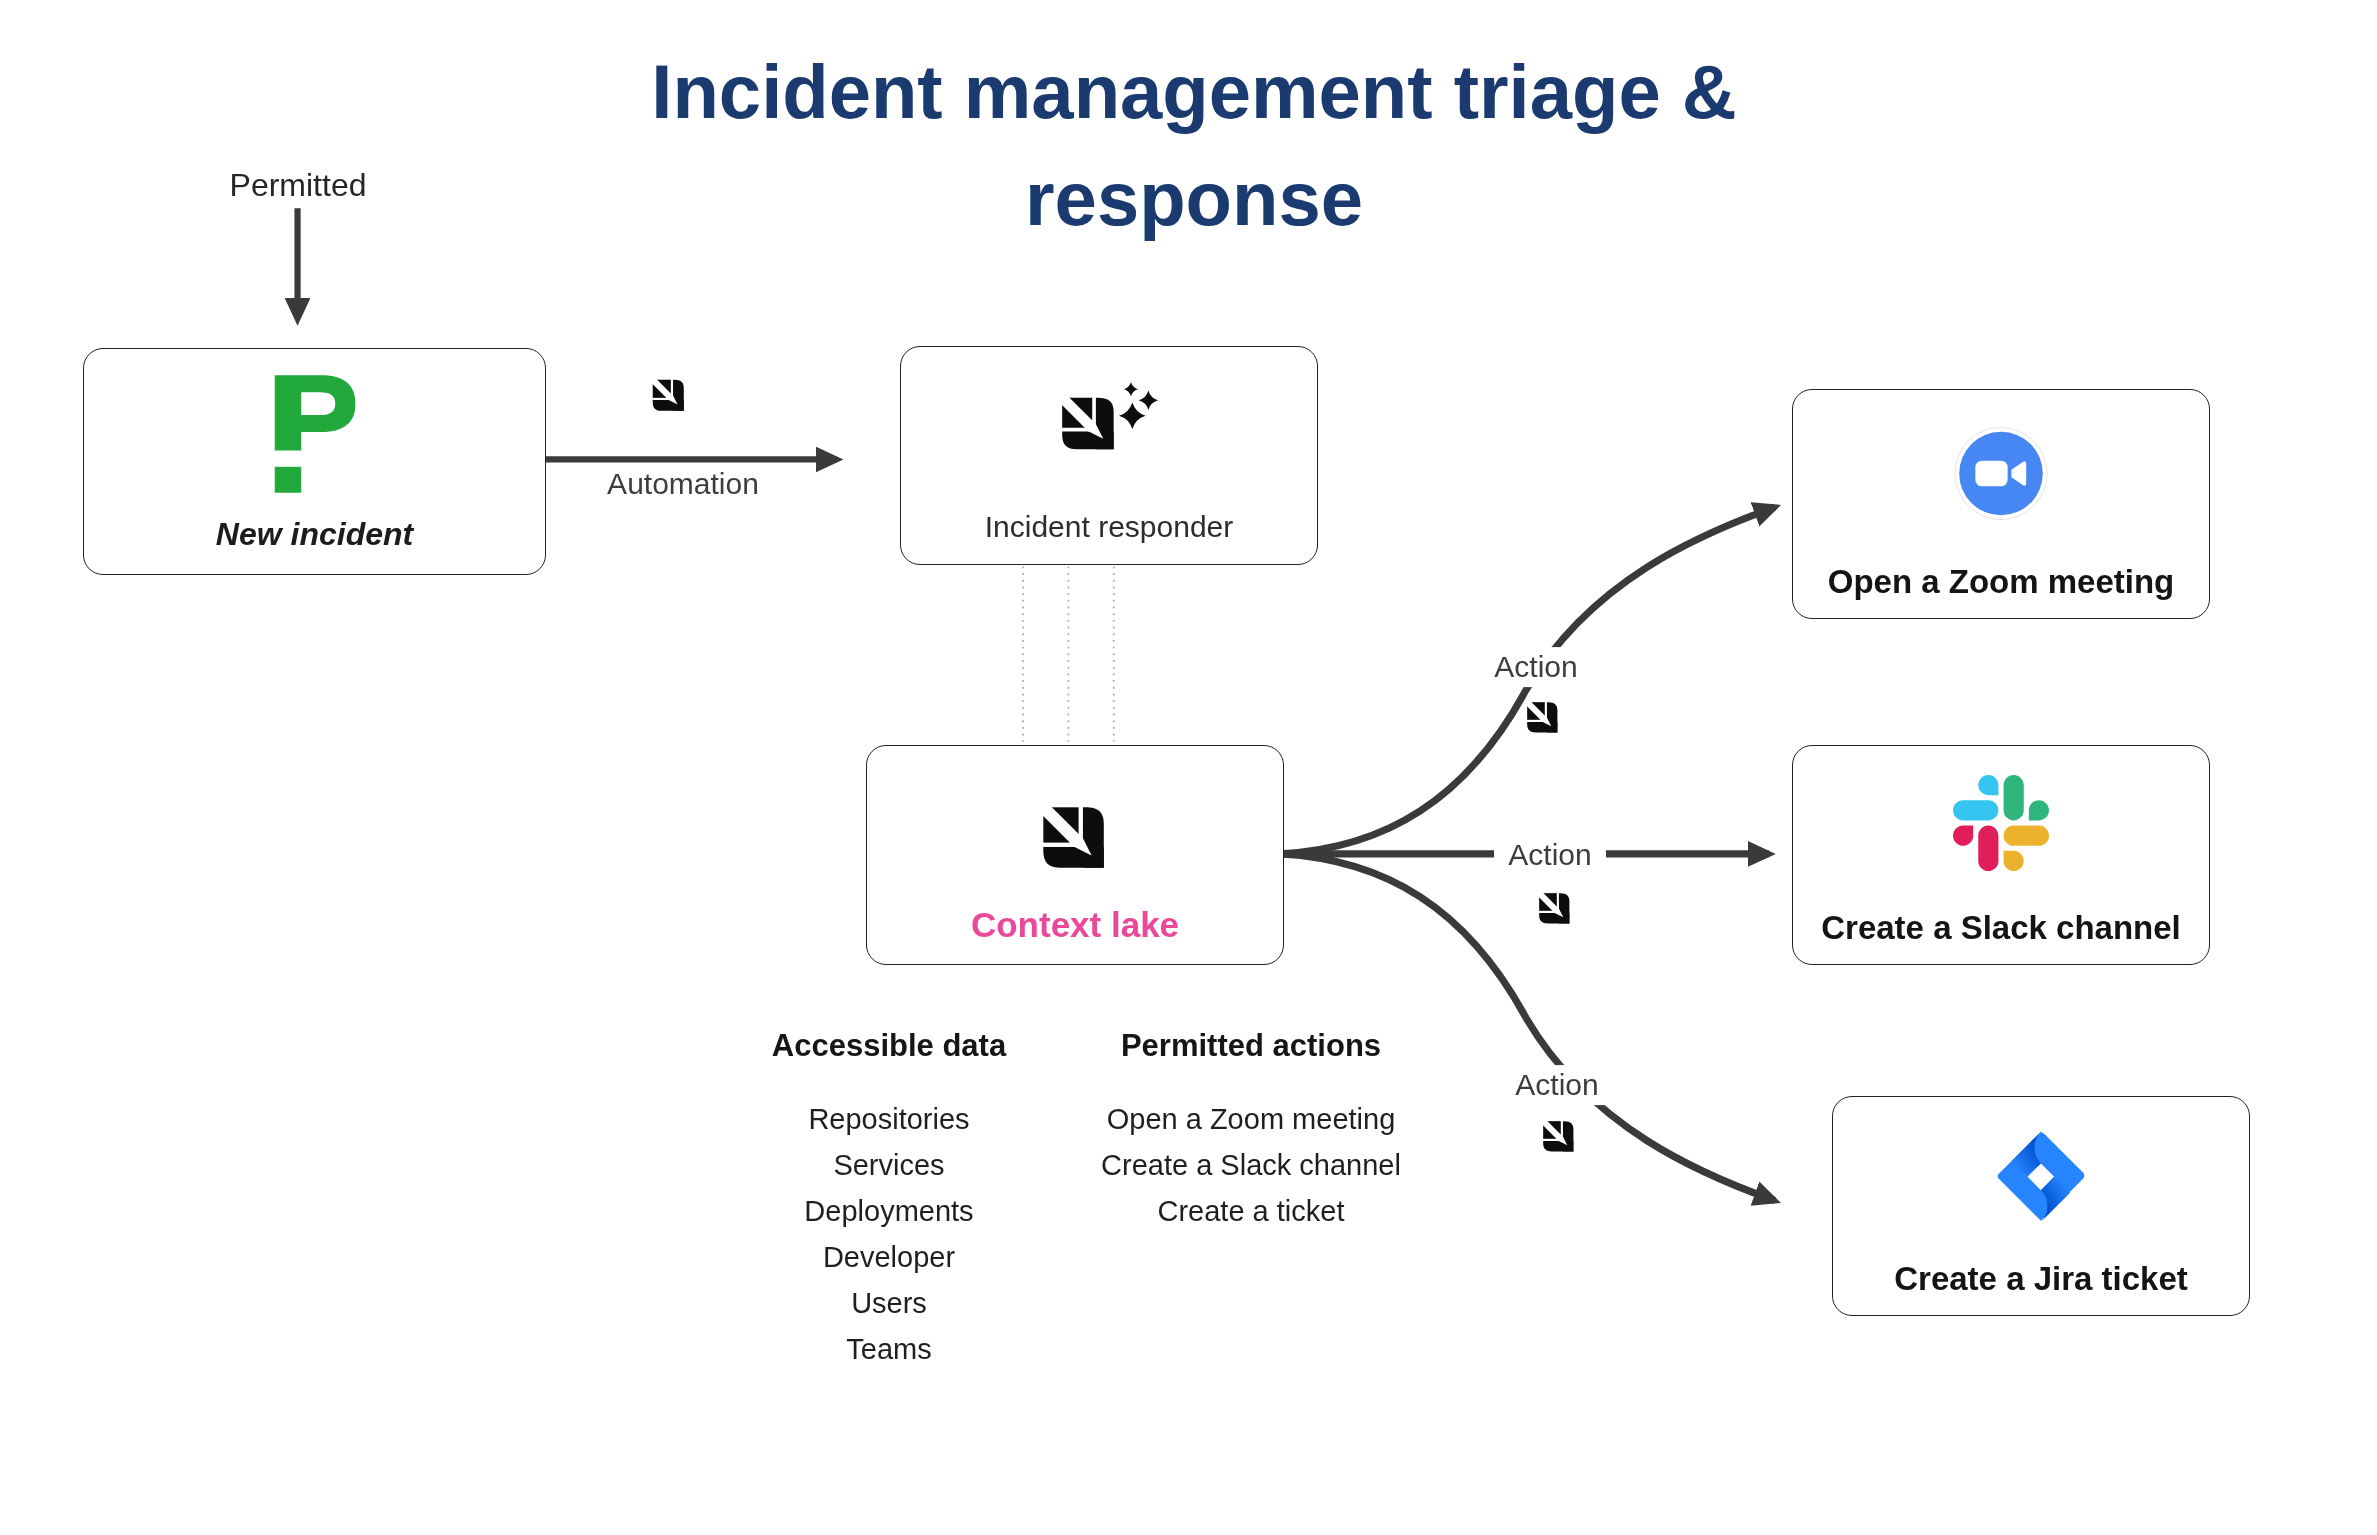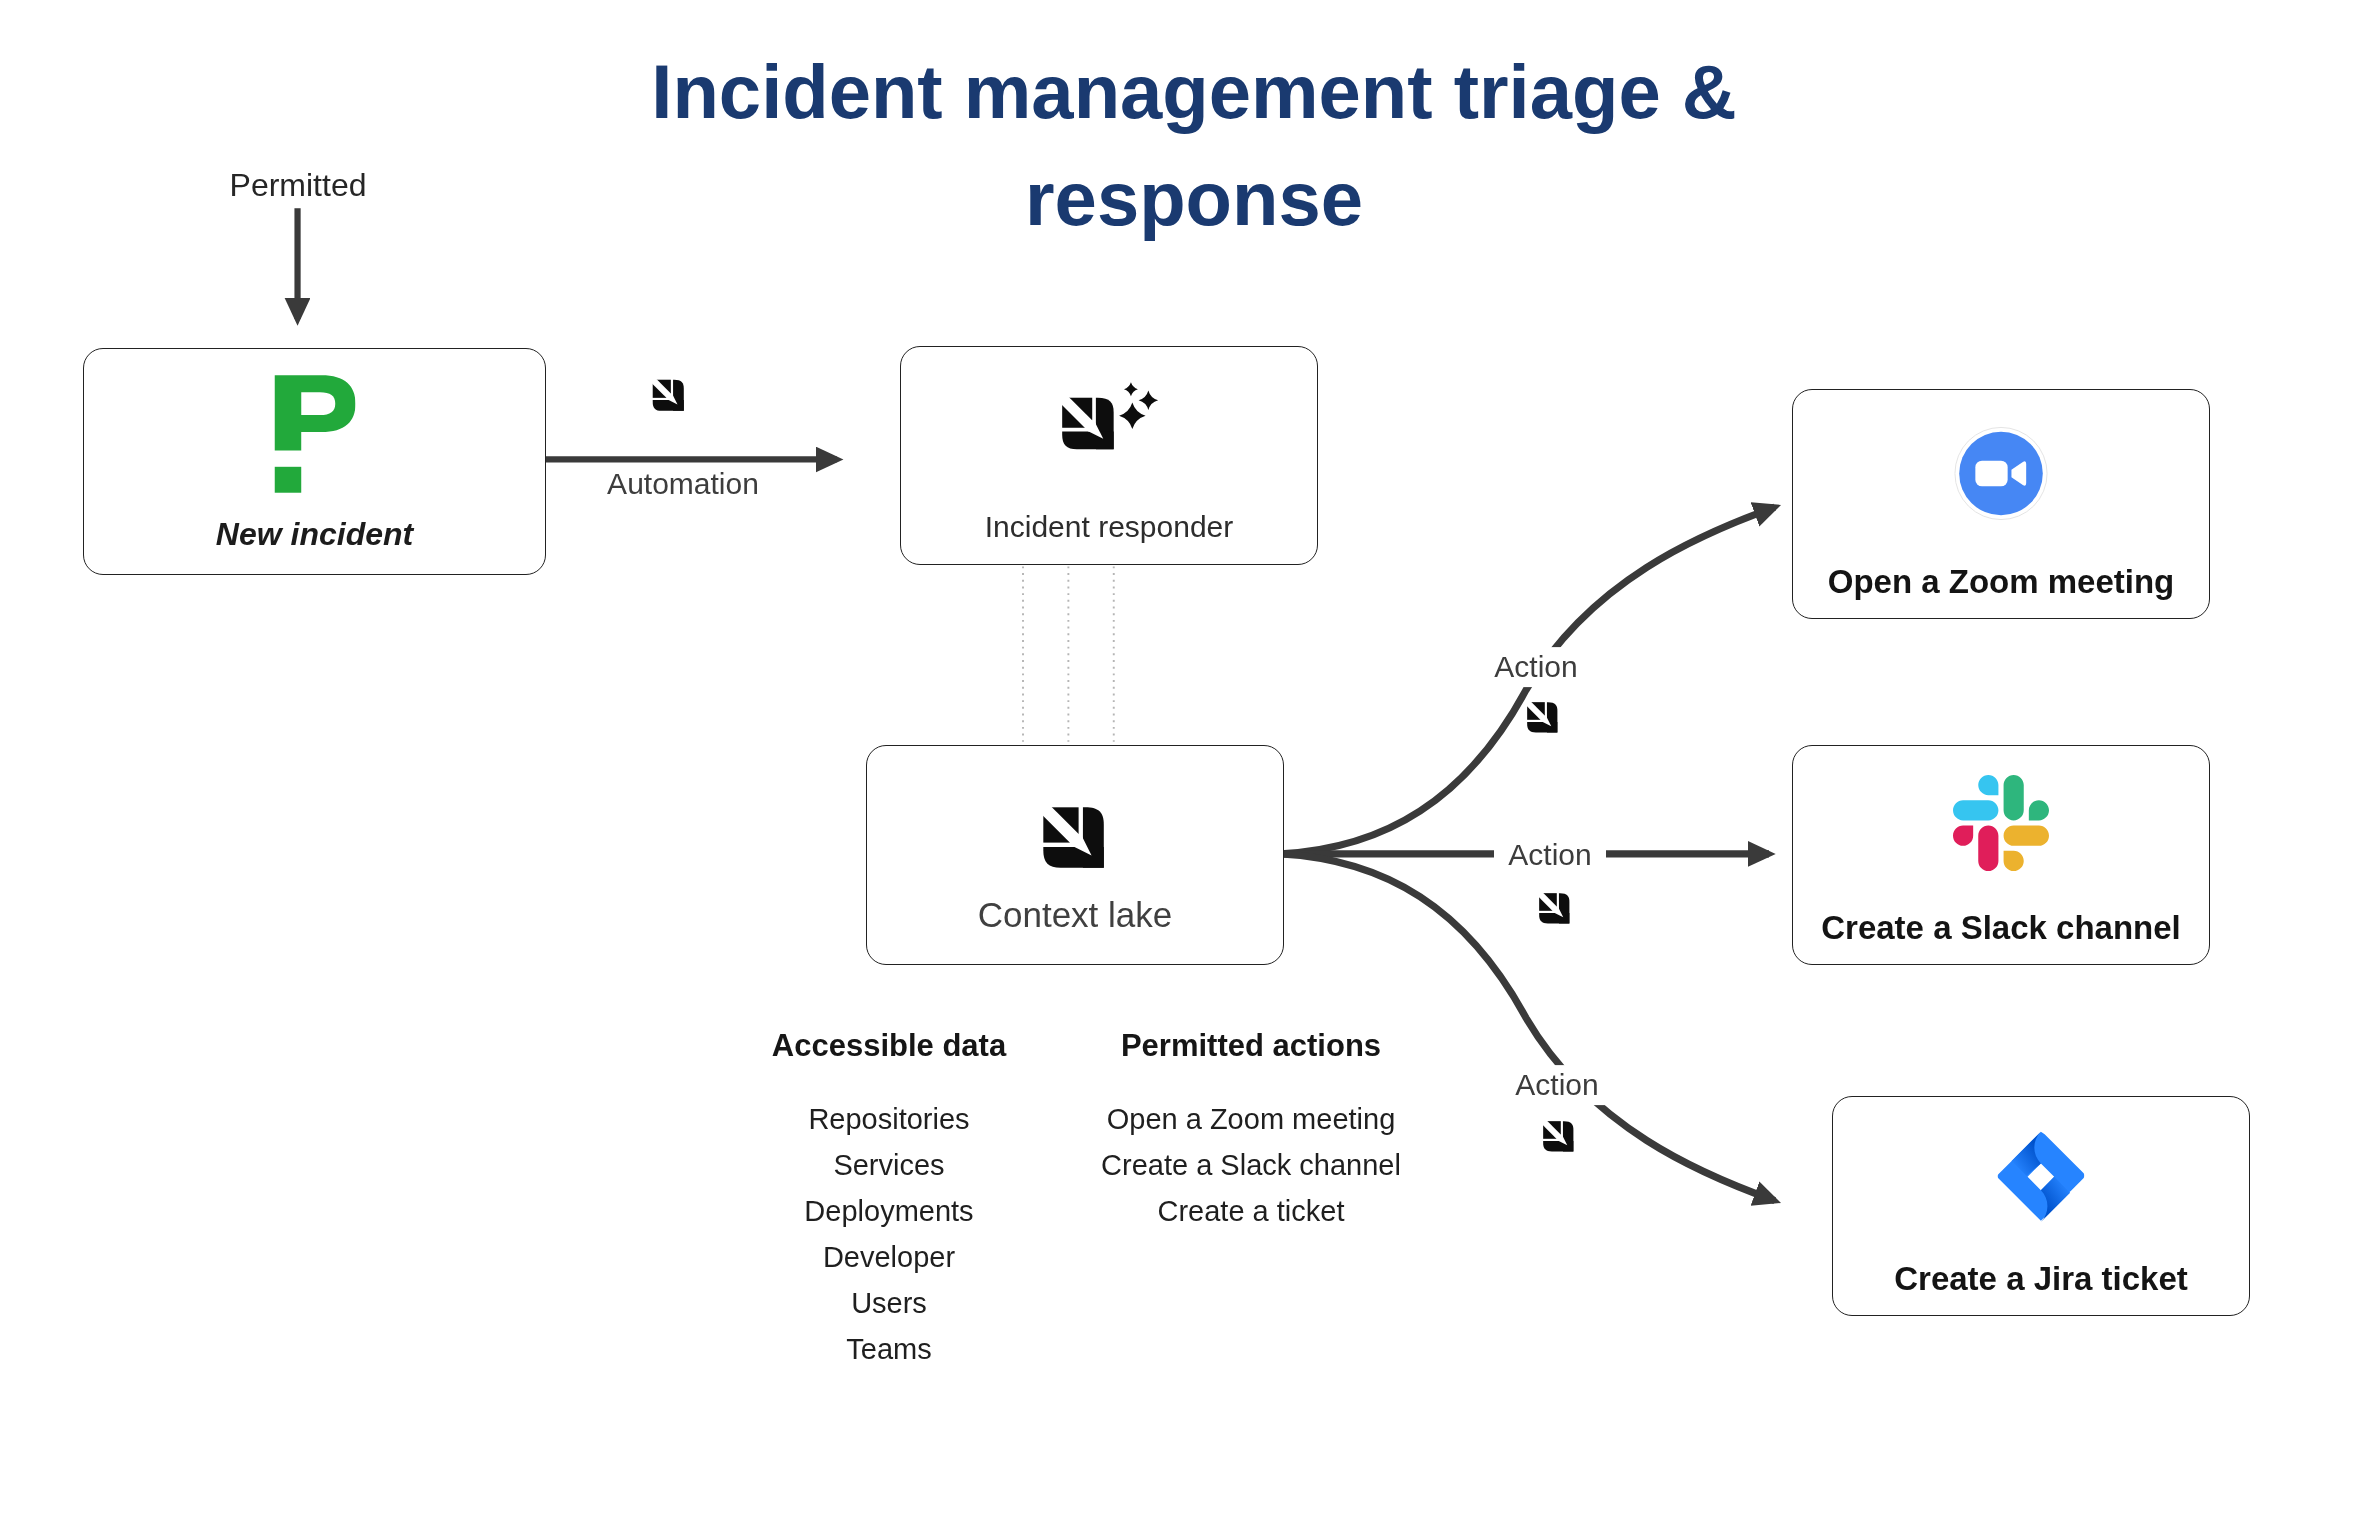--- a/index.html
+++ b/index.html
@@ -96,21 +96,21 @@
   </div>
 
   <div class="node" style="left:866px;top:745px;width:416px;height:218px;">
     <svg class="node-icon" style="top:57px;" width="72" height="72" viewBox="0 0 100 100">
       <path class="ig" d="M61,6 H64 C84,6 90,14 90,30 V90 H61 Z"></path>
       <path class="ig" d="M6,61 H90 V90 H30 C13,90 6,83 6,66 L6,61 Z"></path>
       <rect class="ig" x="6" y="6" width="49" height="49"></rect>
       <line x1="-4" y1="-4" x2="55" y2="55" stroke="#ffffff" stroke-width="17"></line>
       <polygon fill="#ffffff" points="57,41 41,57 73,73"></polygon>
     </svg>
-    <div class="node-label" style="bottom:29px;font-size:35px;font-weight:400;color:#404040;">Context lake</div>
+    <div class="node-label" style="bottom:19px;font-size:35px;font-weight:700;color:#ec4899;">Context lake</div>
   </div>
 
   <div class="float-label edge-label" style="left:1536px;top:667px;">Action</div>
   <svg class="mini-icon" style="left:1543px;top:718px;" width="36" height="36" viewBox="0 0 100 100">
     <path class="ig" d="M61,6 H64 C84,6 90,14 90,30 V90 H61 Z"></path>
     <path class="ig" d="M6,61 H90 V90 H30 C13,90 6,83 6,66 L6,61 Z"></path>
     <rect class="ig" x="6" y="6" width="49" height="49"></rect>
     <line x1="-4" y1="-4" x2="55" y2="55" stroke="#ffffff" stroke-width="17"></line>
     <polygon fill="#ffffff" points="57,41 41,57 73,73"></polygon>
   </svg>

